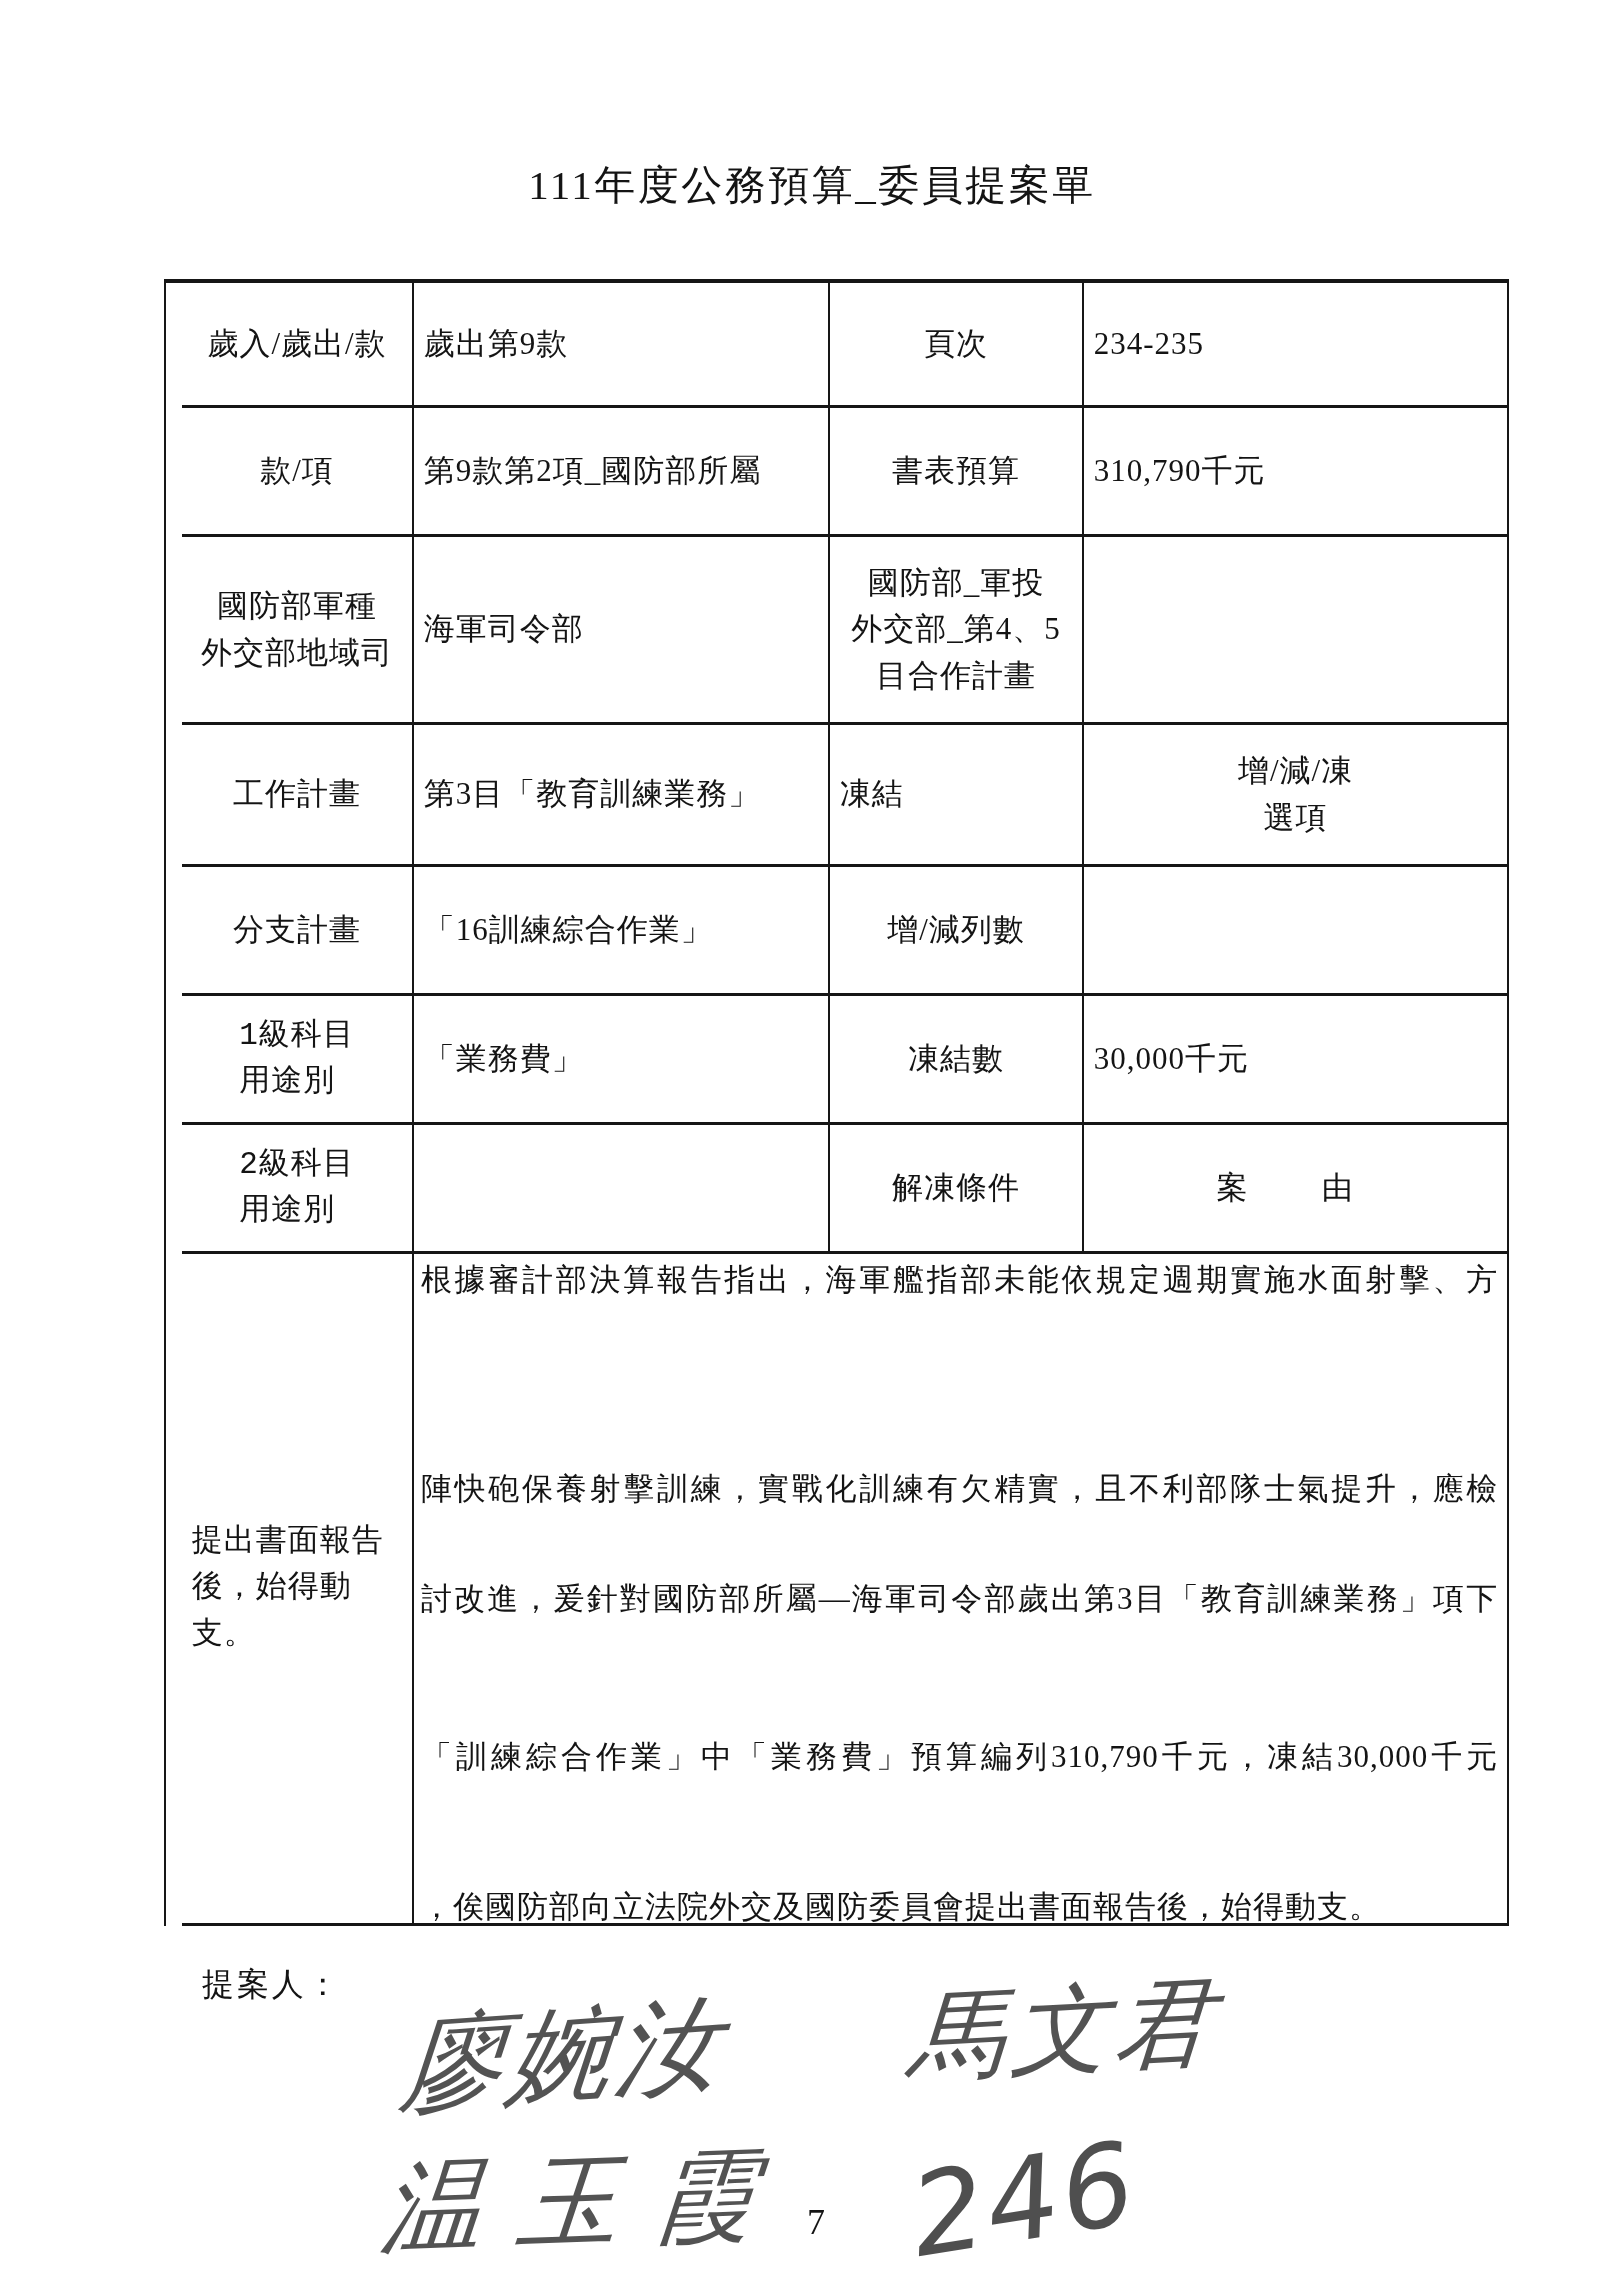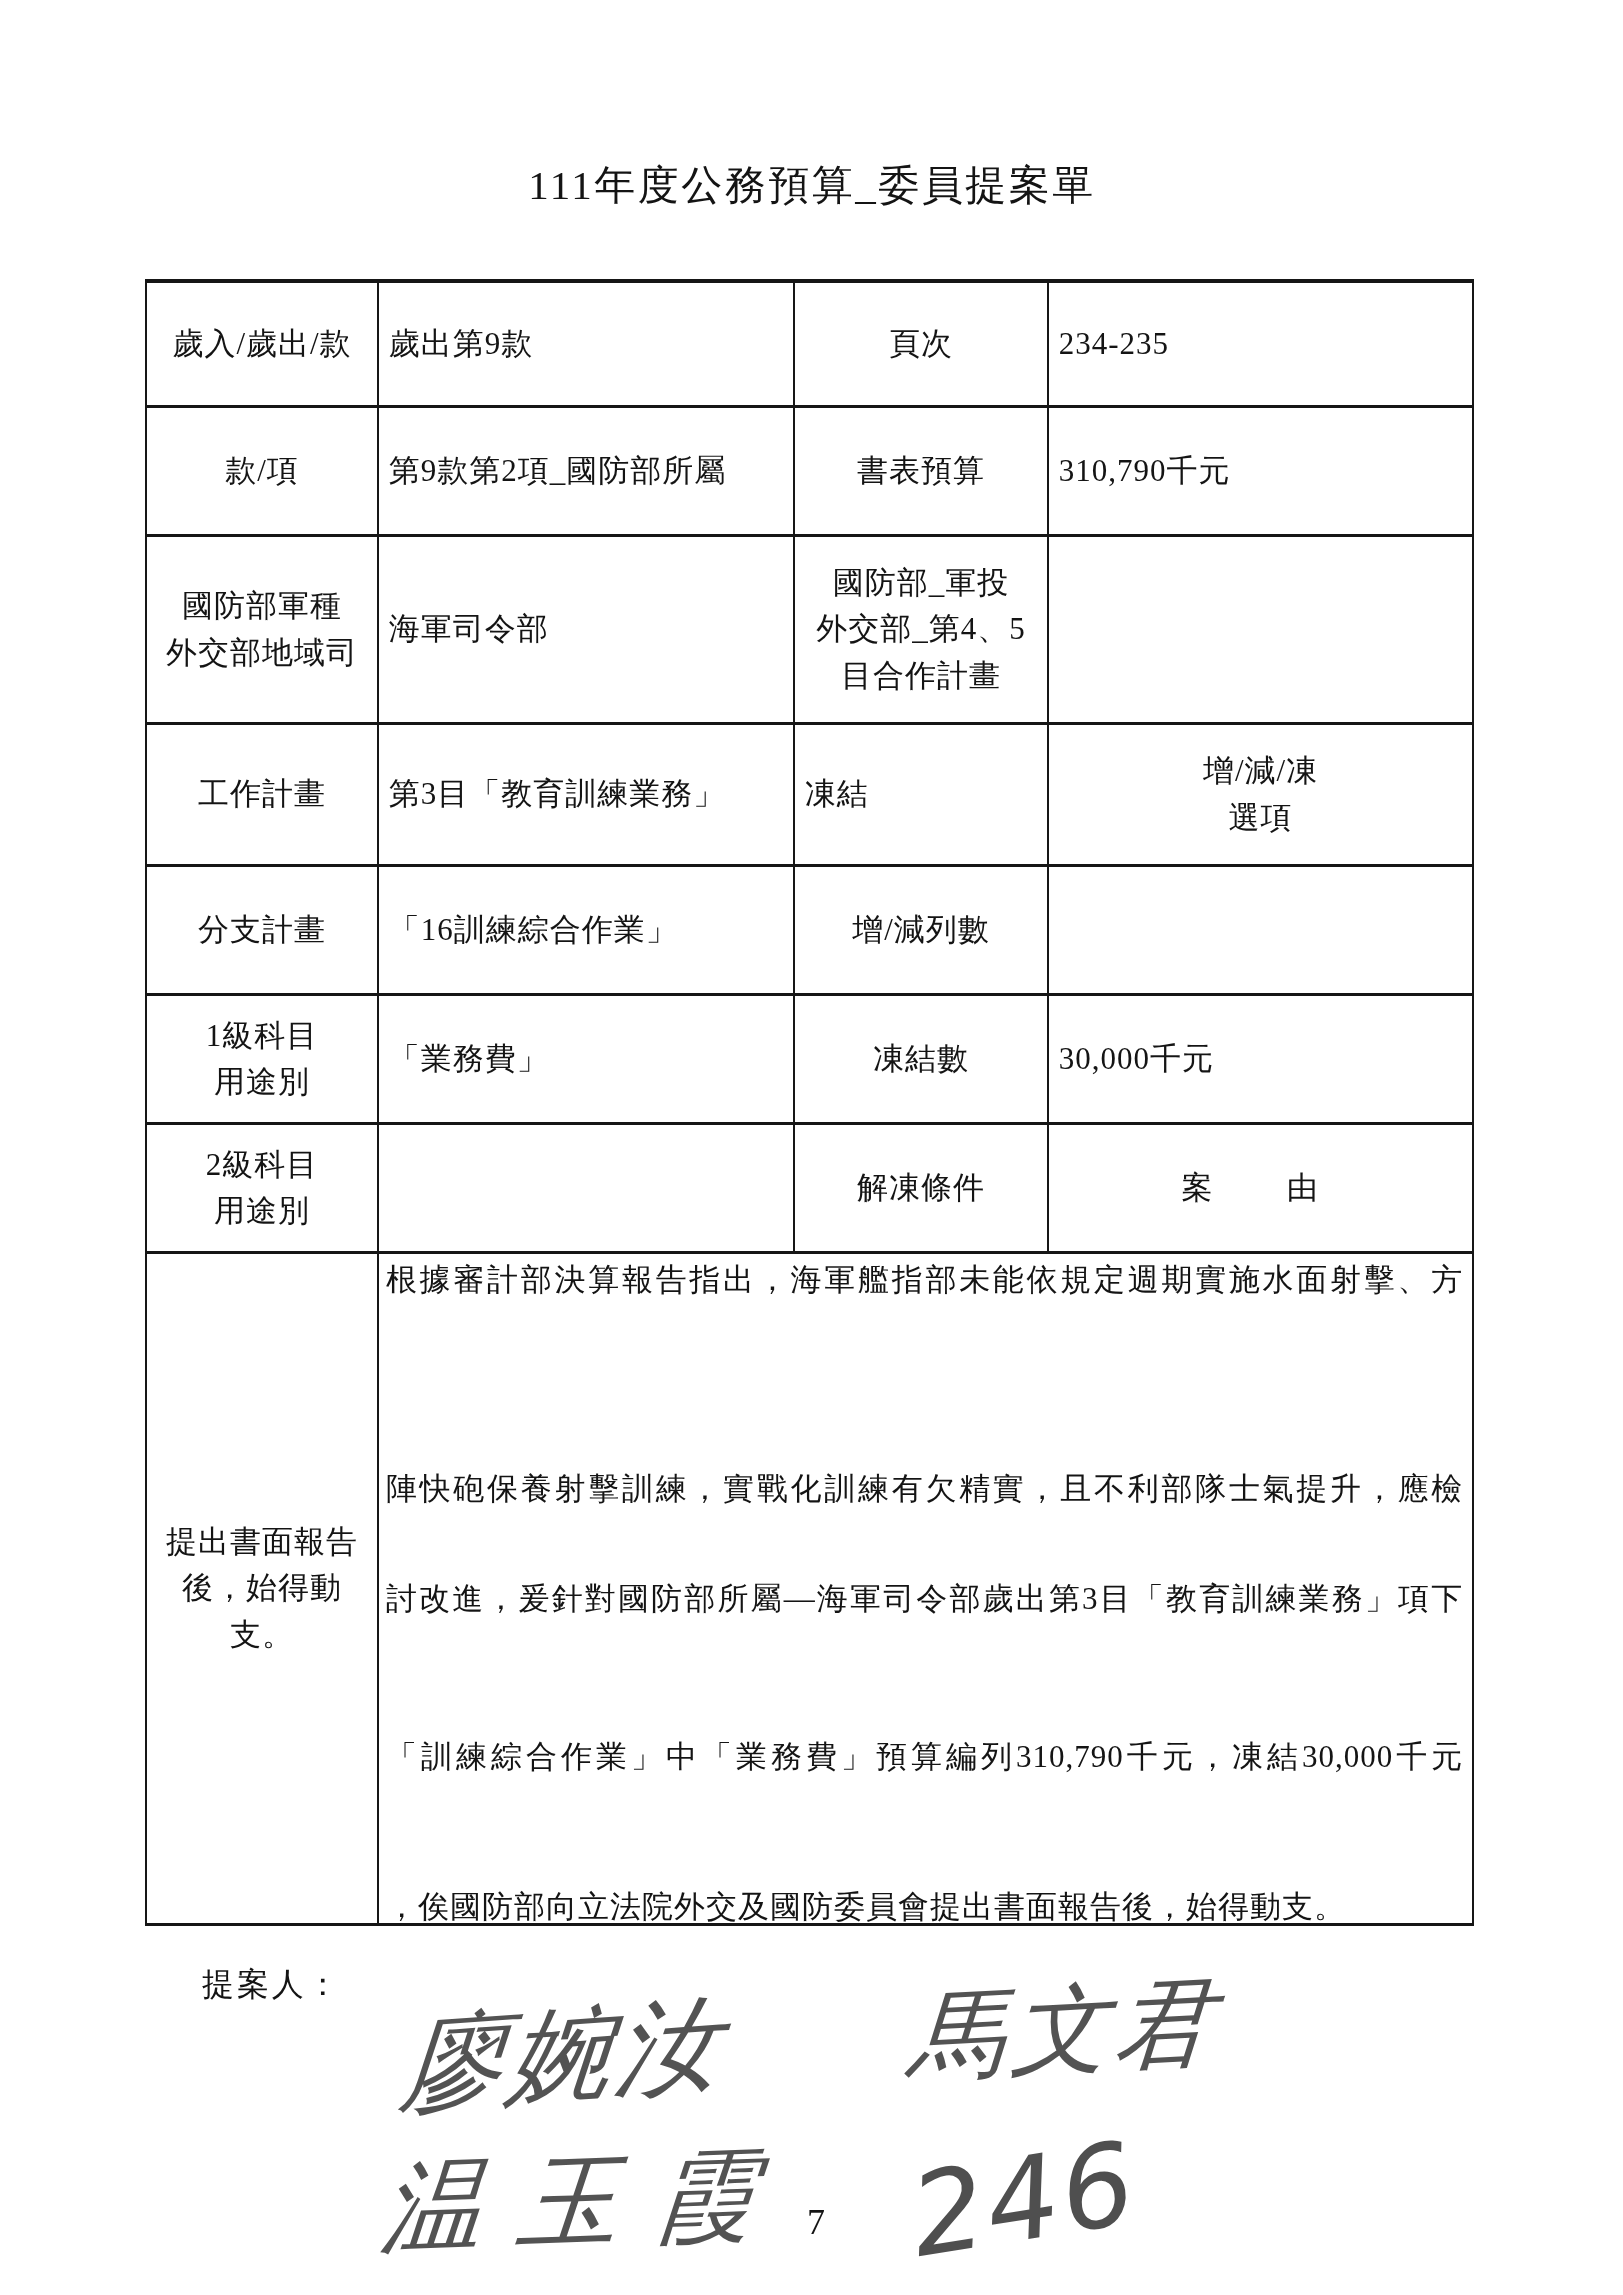--- a/index.html
+++ b/index.html
@@ -15,37 +15,38 @@
   
   .doc-title {
     position:absolute; top:158px; left:149px; width:1326px;
     text-align:center;
     font-size:41px; letter-spacing:2.5px;
     white-space:nowrap;
   }
 
   
   .form-table {
-    position:absolute; top:279px; left:145px;
+    position:absolute; top:279px; left:164px;
     display:grid;
     grid-template-columns:232px 416px 254px 425px;
     grid-template-rows:125px 129px 188px 142px 129px 129px 129px 672px;
     border-top:4.4px solid #161616;
     border-left:2.5px solid #161616;
+    padding-left:16px;
   }
   .cell {
     border-right:2.5px solid #161616;
     border-bottom:3.9px solid #161616;
     box-sizing:border-box;
     display:flex; align-items:center; justify-content:center;
     font-size:31px; letter-spacing:1px;
     overflow:hidden;
   }
   .cell span { display:block; text-align:center; white-space:pre-line; line-height:1.5; }
-  .cell.align-left span { text-align:center; }
+  .cell.align-left span { text-align:left;font-family:Liberation Mono, monospace; }
   .val { justify-content:flex-start; padding:0 9.8px; }
   .val span { text-align:left; }
 
   
   .case-lab span { letter-spacing:21.6px; }
   .case-val {
     position:relative; display:block; padding:0;
   }
   .case-line {
     position:absolute; left:6.9px; right:8.8px;

